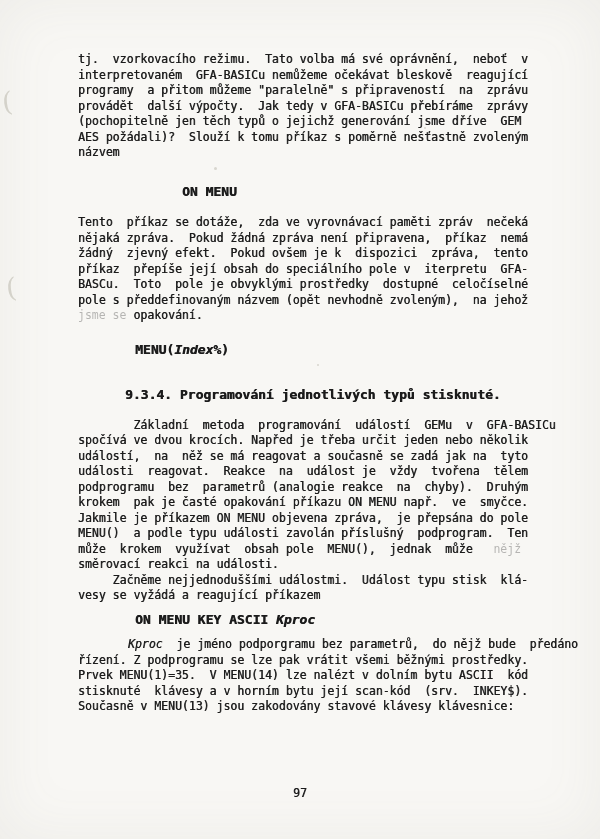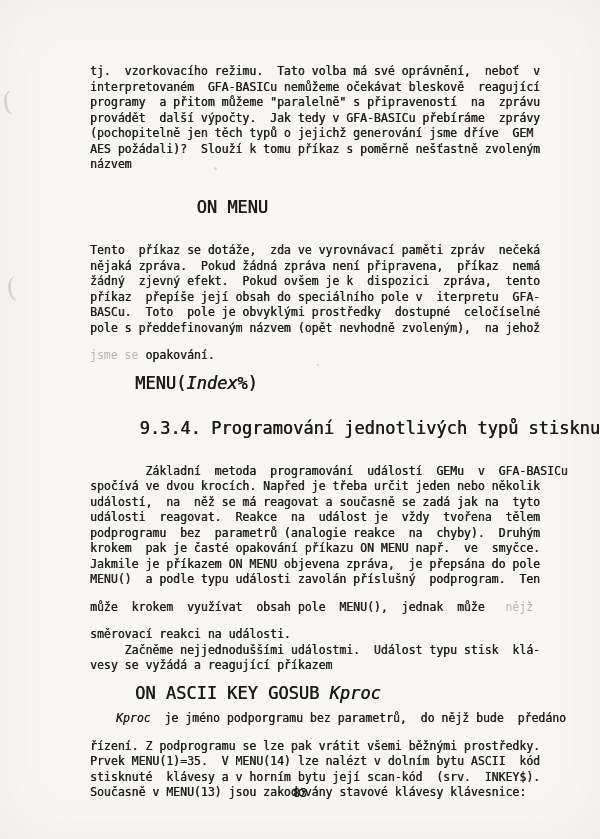--- a/index.html
+++ b/index.html
@@ -17,49 +17,49 @@
     overflow: hidden;
     box-shadow: inset 0 0 60px rgba(120,115,100,0.08);
   }
   .text-block {
     position: absolute;
     left: 78px;
     top: 52px;
     width: 500px;
   }
   pre.para, .line {
-    margin: 12px;
+    margin: 0;
     padding: 0;
     font-family: inherit;
     font-size: 11.5px;
     line-height: 15.5px;
     white-space: pre;
     letter-spacing: 0;
     text-shadow: 0.45px 0 0 rgba(24,24,24,0.8);
   }
   .hd {
     margin: 0 0 0 57px;
-    font-size: 17px;
+    font-size: 13px;
     line-height: 15.5px;
     white-space: pre;
-    font-weight: normal;
+    font-weight: bold;
     text-shadow: 0.5px 0 0 rgba(10,10,10,0.9);
   }
   .hd-left {
     margin-left: 0;
   }
   .it { font-style: italic; }
   .faded {
     color: rgba(40,40,40,0.32);
     text-shadow: none;
     filter: blur(0.4px);
   }
   .mt-h1   { margin-top: 8px; }
   .mt-p2   { margin-top: 12px; }
-  .mt-h2   { margin-top: 6px; }
+  .mt-h2   { margin-top: 18px; }
   .mt-p3   { margin-top: 11px; }
   .mt-h3   { margin-top: 14px; }
   .mt-p4   { margin-top: 11px; }
   .mt-h4   { margin-top: 8px; }
   .mt-p5   { margin-top: 10px; text-align: right; }
   .mt-p1   { margin-top: 4px; }
   .page-number {
     position: absolute;
     left: 0;
     right: 0;
@@ -134,25 +134,25 @@
 události  reagovat.  Reakce  na  událost je  vždy  tvořena  tělem
 podprogramu  bez  parametrů (analogie reakce  na  chyby).  Druhým
 krokem  pak je časté opakování příkazu ON MENU např.  ve  smyčce.
 Jakmile je příkazem ON MENU objevena zpráva,  je přepsána do pole
 MENU()  a podle typu události zavolán příslušný  podprogram.  Ten</pre>
     <div class="line"><span>může  krokem  využívat  obsah pole  MENU(),  jednak  může   </span><span class="faded">nějž</span></div>
     <pre class="para">směrovací reakci na události.
      Začněme nejjednoduššími událostmi.  Událost typu stisk  klá-
 vesy se vyžádá a reagující příkazem</pre>
 
-    <div class="hd mt-h4"><span>ON ASCII KEY GOSUB </span><span class="it">Kproc</span></div>
+    <div class="hd mt-h4"><span>ON MENU KEY ASCII </span><span class="it">Kproc</span></div>
 
     <div class="line mt-p5"><span class="it">Kproc</span><span>  je jméno podporgramu bez parametrů,  do nějž bude  předáno</span></div>
     <pre class="para">řízení. Z podprogramu se lze pak vrátit všemi běžnými prostředky.
 Prvek MENU(1)=35.  V MENU(14) lze nalézt v dolním bytu ASCII  kód
 stisknuté  klávesy a v horním bytu její scan-kód  (srv.  INKEY$).
 Současně v MENU(13) jsou zakodovány stavové klávesy klávesnice:</pre>
 
   </div>
 
-  <div class="page-number">83</div>
+  <div class="page-number">97</div>
 
 </div>
 
 </body></html>

